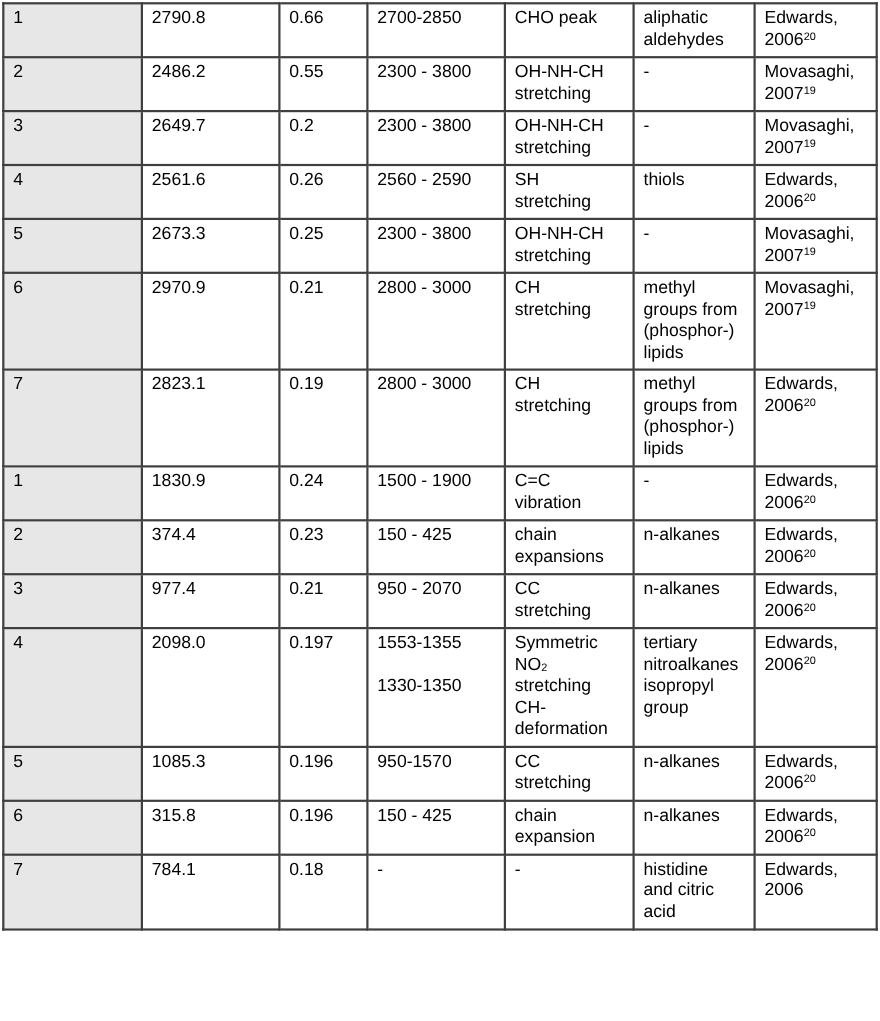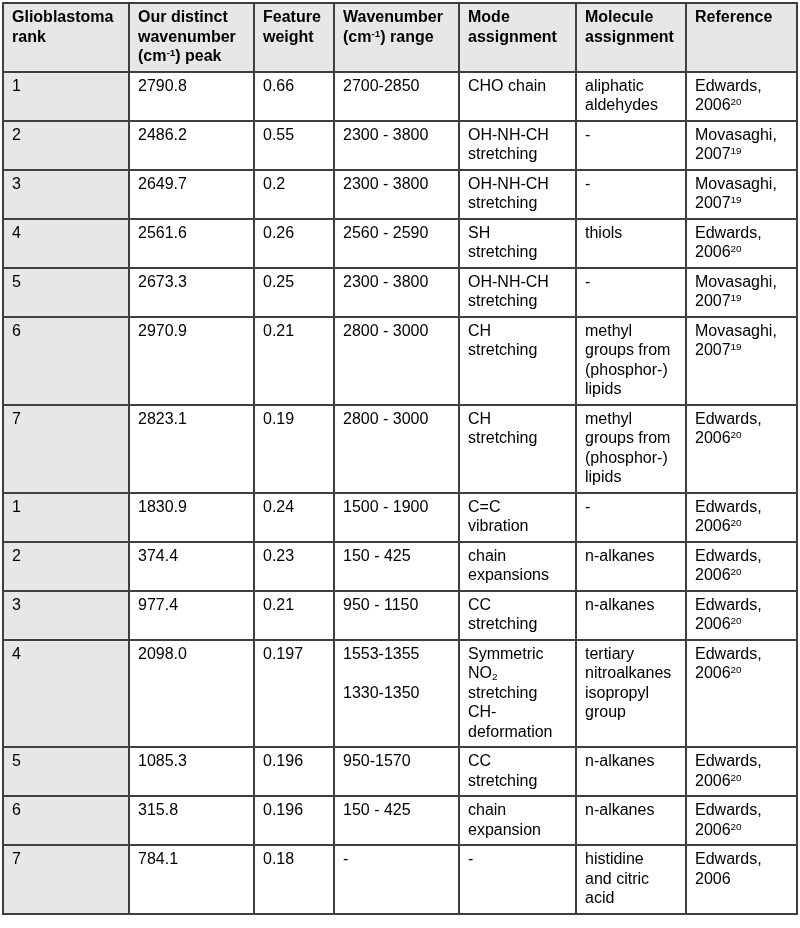--- a/index.html
+++ b/index.html
@@ -69,41 +69,25 @@
         <col style="width: 126px;">
         <col style="width: 125px;">
         <col style="width: 80px;">
         <col style="width: 125px;">
         <col style="width: 117px;">
         <col style="width: 110px;">
         <col style="width: 111px;">
       </colgroup>
     <tbody>
         <tr>
-          <th>Glioblastoma
-rank</th>
-          <th>Our distinct
-wavenumber
-(cm<sup>-1</sup>) peak</th>
-          <th>Feature
-weight</th>
-          <th>Wavenumber
-(cm<sup>-1</sup>) range</th>
-          <th>Mode
-assignment</th>
-          <th>Molecule
-assignment</th>
-          <th>Reference</th>
-        </tr>
-        <tr>
           <td class="rank">1</td>
           <td>2790.8</td>
           <td>0.66</td>
           <td>2700-2850</td>
-          <td>CHO chain</td>
+          <td>CHO peak</td>
           <td>aliphatic
 aldehydes</td>
           <td>Edwards,
 2006<sup>20</sup></td>
         </tr>
         <tr>
           <td class="rank">2</td>
           <td>2486.2</td>
           <td>0.55</td>
           <td>2300 - 3800</td>
@@ -193,21 +177,21 @@
           <td>chain
 expansions</td>
           <td>n-alkanes</td>
           <td>Edwards,
 2006<sup>20</sup></td>
         </tr>
         <tr>
           <td class="rank">3</td>
           <td>977.4</td>
           <td>0.21</td>
-          <td>950 - 1150</td>
+          <td>950 - 2070</td>
           <td>CC
 stretching</td>
           <td>n-alkanes</td>
           <td>Edwards,
 2006<sup>20</sup></td>
         </tr>
         <tr>
           <td class="rank">4</td>
           <td>2098.0</td>
           <td>0.197</td>

